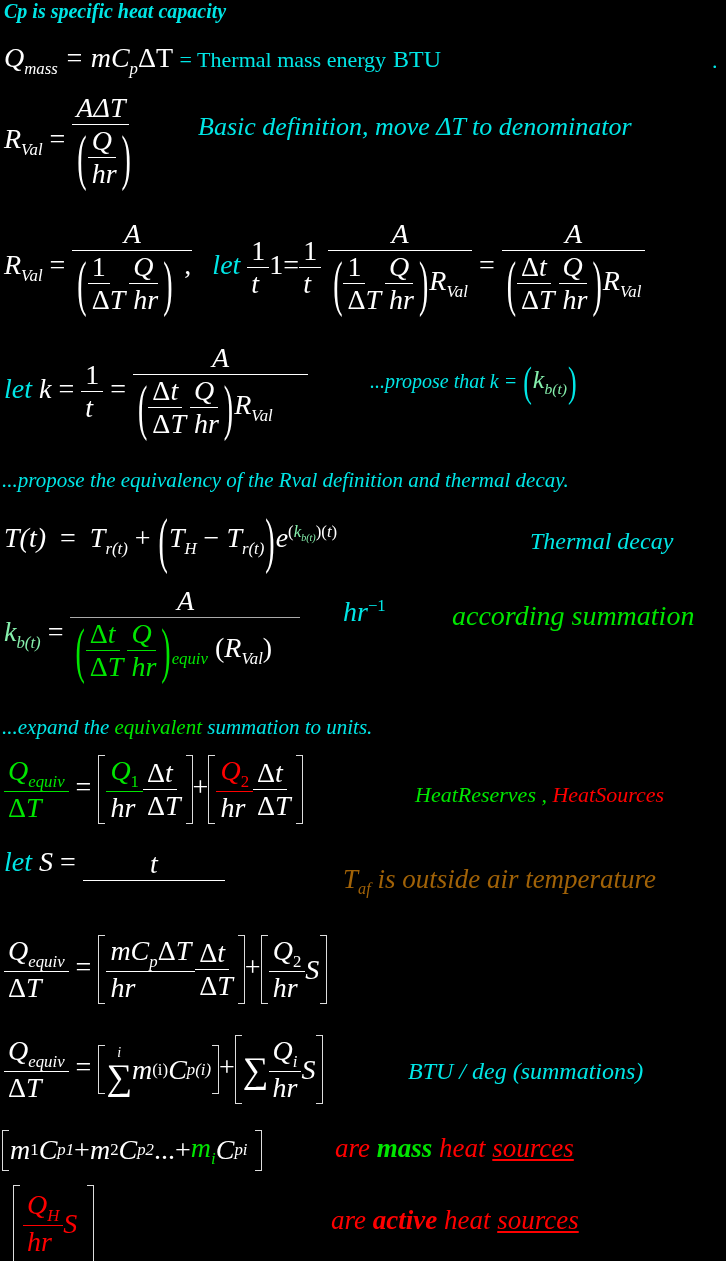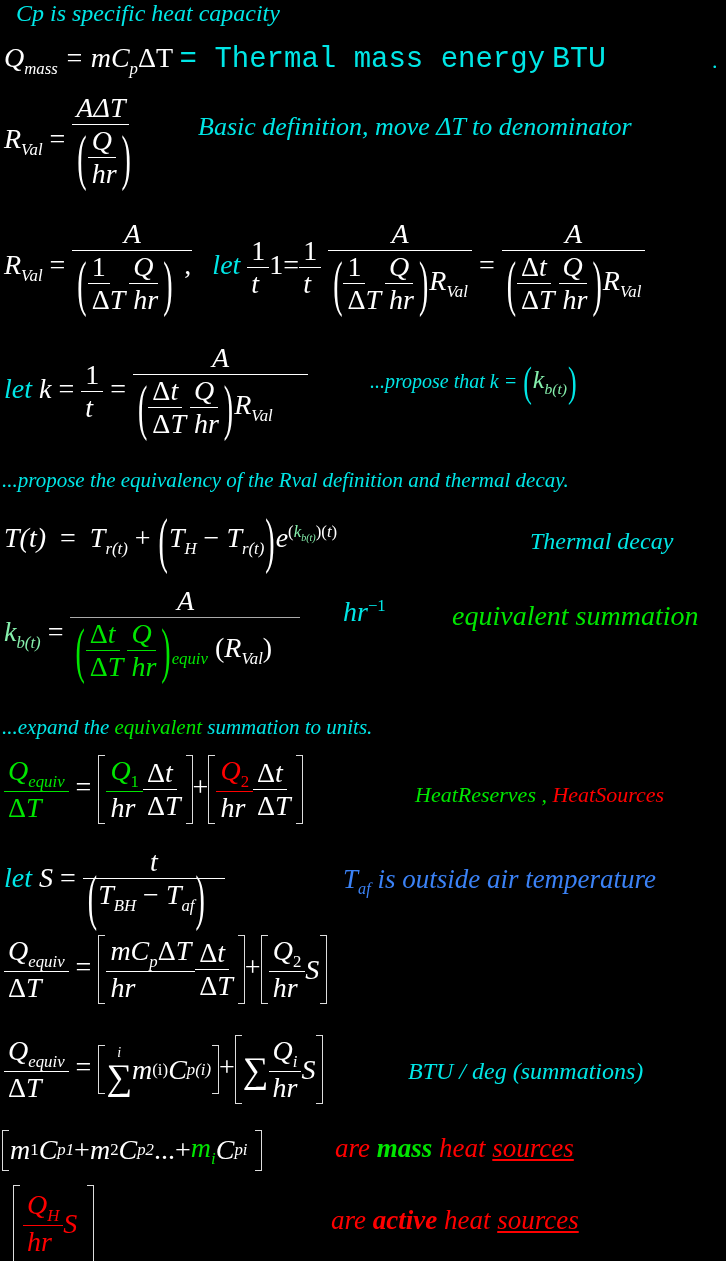--- a/index.html
+++ b/index.html
@@ -4,47 +4,47 @@
 <style>
   html, body { margin:0; padding:0; background:#000; }
   body { width:726px; height:1261px; position:relative; overflow:hidden;
          font-family:"Liberation Serif", "DejaVu Serif", serif; color:#fff; }
   .abs { position:absolute; white-space:nowrap; }
   .it { font-style:italic; }
   .cy { color:#00e6e6; }
   .mg { color:#86efac; }
   .gr { color:#00e600; }
   .rd { color:#ff0000; }
-  .bl { color:#3b82f6; }
+  .bl { color:#a16207; }
   .wh { color:#ffffff; }
   .m { font-family:"Liberation Serif", serif; font-style:italic; font-size:28px; }
   .up { font-style:normal; }
   sub, sup { font-size:60%; }
   .frac { display:inline-flex; flex-direction:column; align-items:flex-start; vertical-align:middle; }
   .frac > .num { padding:0 4px; border-bottom:1.5px solid currentColor; line-height:1.15; }
   .frac > .den { padding:0 4px; line-height:1.15; }
   .paren { display:inline-block; vertical-align:middle; font-style:normal; font-weight:100; transform:scaleY(2.2); margin:0 1px; }
   .sq { display:inline-flex; align-items:center; vertical-align:middle; position:relative; padding:0 8px; }
   .sq::before, .sq::after { content:""; position:absolute; top:0; bottom:0; width:6px; border:1.5px solid #ddd; }
   .sq::before { left:0; border-right:none; }
   .sq::after { right:0; border-left:none; }
   .u { text-decoration:underline; }
   .b { font-weight:bold; }
 </style>
 </head>
 <body>
 
-<div class="abs it cy" style="left:16px;top:0px;font-size:24px;">Cp is specific heat capacity</div>
+<div class="abs it cy" style="left:4px;top:0px;font-size:20px;font-weight:bold;">Cp is specific heat capacity</div>
 
 <div class="abs" style="left:4px;top:42px;font-size:28px;">
   <span class="it wh"><span>Q</span><sub>mass</sub></span>
   <span class="wh"> </span>
   <span class="it wh">= mC</span><sub class="it wh">p</sub><span class="wh">ΔT</span>
-  <span class="cy" style="font-family:Liberation Mono, monospace;font-size:29px;">= Thermal mass energy</span>
-  <span class="cy" style="font-size:30px;font-family:Liberation Mono, monospace;">BTU</span>
+  <span class="cy" style="font-family:Liberation Serif, serif;font-size:22px;">= Thermal mass energy</span>
+  <span class="cy" style="font-size:24px;">BTU</span>
 </div>
 <div class="abs cy" style="left:712px;top:48px;font-size:22px;">.</div>
 
 <div class="abs m" style="left:4px;top:92px;">
   <span><span>R</span><sub>Val</sub></span> <span class="up">=</span>
   <span class="frac">
     <span class="num">AΔT</span>
     <span class="den"><span class="paren">(</span><span class="frac">
           <span class="num">Q</span>
           <span class="den">hr</span>
@@ -135,21 +135,21 @@
     <span class="den wh"><span class="gr"><span class="paren">(</span><span class="frac">
             <span class="num"><span class="up">Δ</span>t</span>
             <span class="den"><span class="up">Δ</span>T</span>
           </span><span class="frac">
             <span class="num">Q</span>
             <span class="den">hr</span>
           </span><span class="paren">)</span><sub>equiv</sub></span> <span class="up">(</span><span>R</span><sub>Val</sub><span class="up">)</span></span>
   </span>
 </div>
 <div class="abs it cy" style="left:343px;top:596px;font-size:28px;"><span>hr</span><sup class="up">−1</sup></div>
-<div class="abs it gr" style="left:452px;top:600px;font-size:28px;">equivalent summation</div>
+<div class="abs it gr" style="left:452px;top:600px;font-size:28px;">according summation</div>
 
 <div class="abs it" style="left:2px;top:715px;font-size:21px;">
   <span class="cy">...expand the </span><span class="gr">equivalent</span><span class="cy"> summation to units.</span>
 </div>
 
 <div class="abs m" style="left:4px;top:755px;">
   <span class="frac gr">
       <span class="num"><span>Q</span><sub>equiv</sub></span>
       <span class="den"><span class="up">Δ</span>T</span>
     </span>
@@ -175,21 +175,20 @@
     </span>
 </div>
 <div class="abs it" style="left:415px;top:782px;font-size:22px;">
   <span class="gr">HeatReserves</span><span class="gr"> , </span><span class="rd">HeatSources</span>
 </div>
 
 <div class="abs m" style="left:4px;top:846px;">
   <span class="cy">let</span>&nbsp;<span>S</span> <span class="up">=</span>
   <span class="frac" style="width:142px;">
     <span class="num" style="align-self:stretch;text-align:center;">t</span>
-    <span class="den"><span class="paren">(</span><span>T</span><sub>BH</sub><span class="up"> − </span><span>T</span><sub>af</sub><span class="paren">)</span></span>
   </span>
 </div>
 <div class="abs it bl" style="left:343px;top:864px;font-size:27px;">
   <span>T</span><sub>af</sub><span> is outside air temperature</span>
 </div>
 
 <div class="abs m" style="left:4px;top:935px;">
   <span class="frac">
       <span class="num"><span>Q</span><sub>equiv</sub></span>
       <span class="den"><span class="up">Δ</span>T</span>

